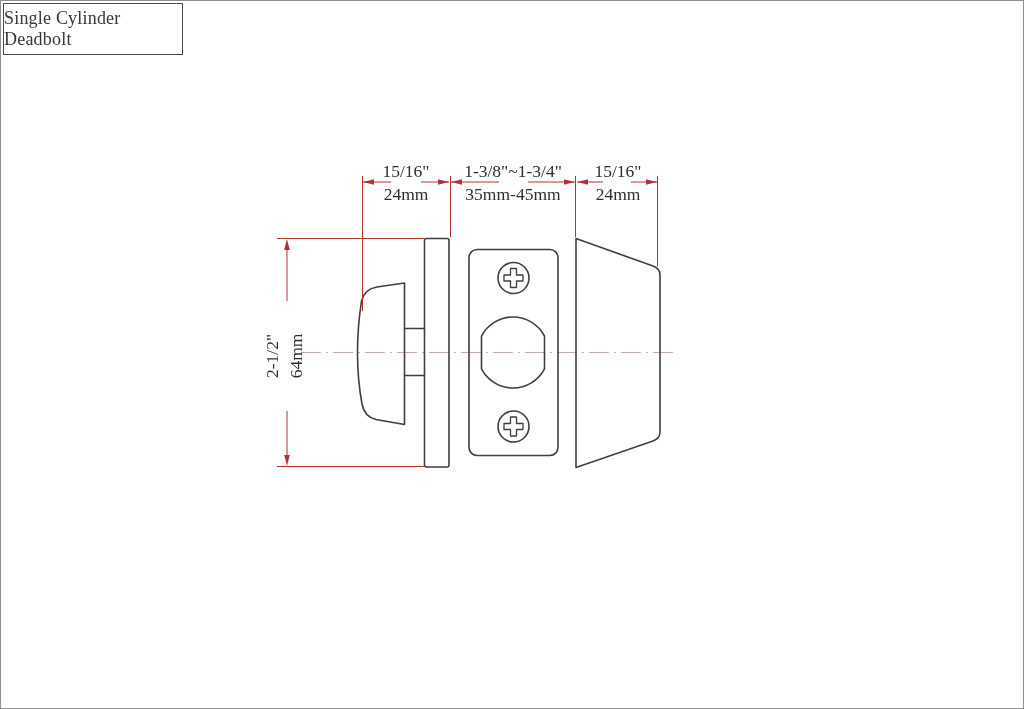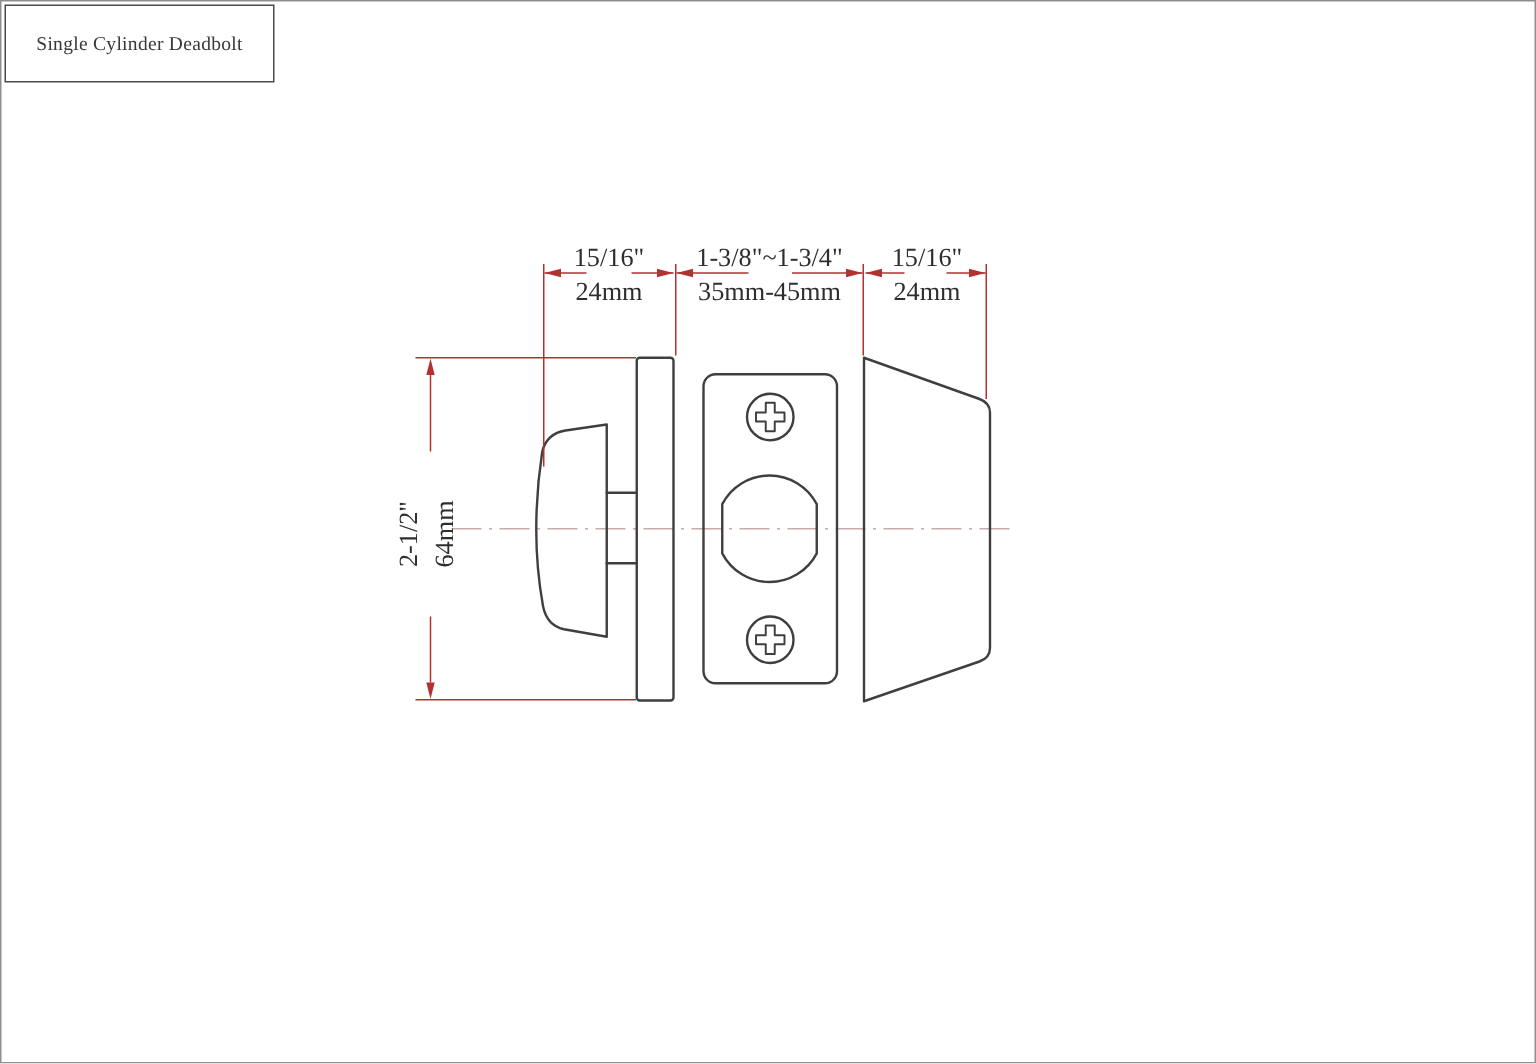--- a/index.html
+++ b/index.html
@@ -11,21 +11,21 @@
     font-family:"Liberation Serif", serif;
     overflow:hidden;
   }
   .title-box{
     position:absolute;left:2px;top:2px;
     width:178px;height:50px;
     border:1px solid #4a4a4a;
     display:flex;align-items:center;justify-content:center;
   }
   .title-box span{
-    font-size:13px;color:#383838;letter-spacing:0.2px;
+    font-size:18px;color:#383838;letter-spacing:0.2px;
   }
   svg.drawing{position:absolute;left:0;top:0;}
   
   .outline{stroke:#3f3f3f;stroke-width:1.6;fill:none;stroke-linejoin:round;stroke-linecap:round;}
   .outline-thin{stroke:#3f3f3f;stroke-width:1.3;fill:none;stroke-linejoin:round;}
   .dim{stroke:#b23232;stroke-width:1;fill:none;}
   .dim-arrow{fill:#b23232;stroke:none;}
   .centerline{stroke:#c9aaaa;stroke-width:1.1;fill:none;stroke-dasharray:20 5 2 5;}
   .dim-text{font-family:"Liberation Serif", serif;font-size:17.5px;fill:#2e2e2e;}
 </style>

